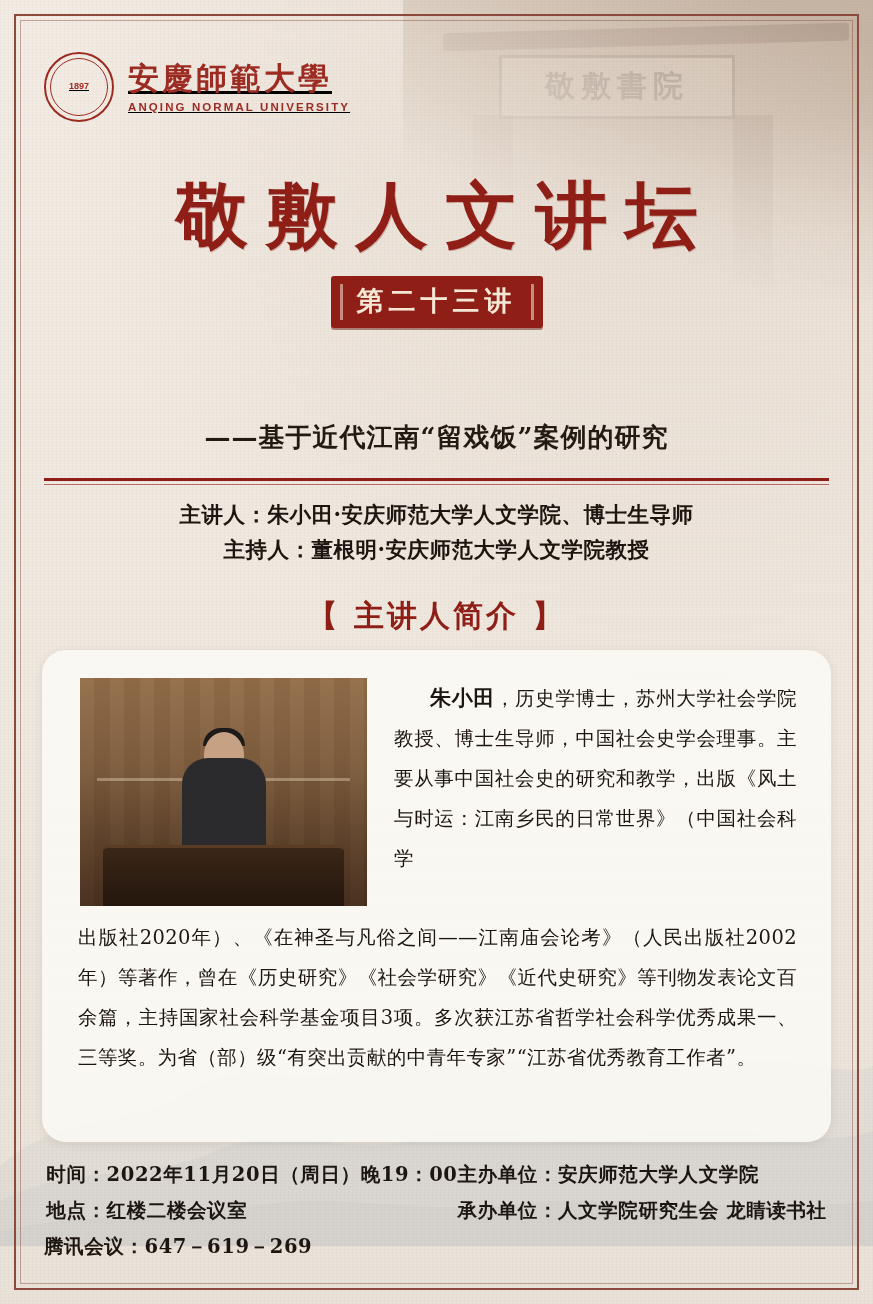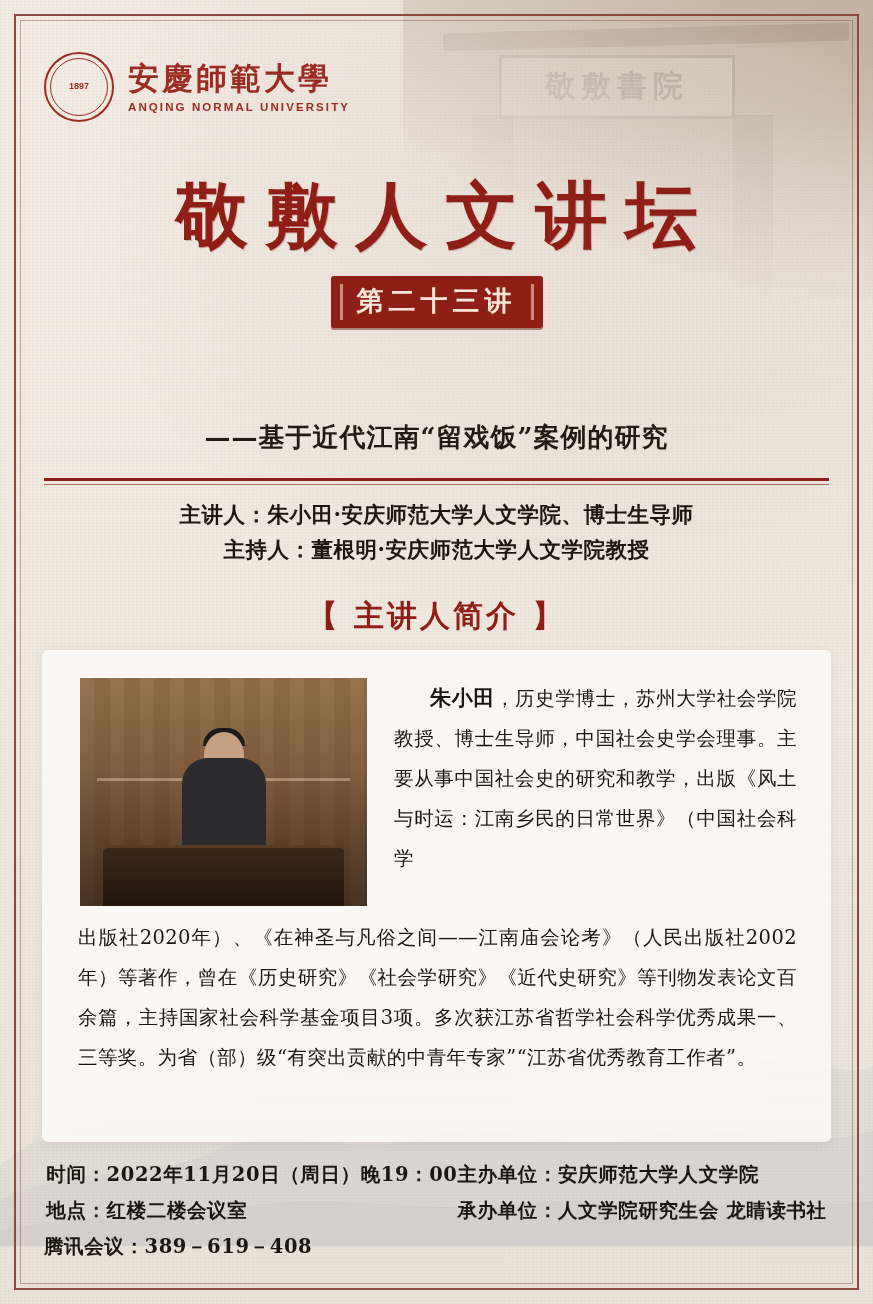--- a/index.html
+++ b/index.html
@@ -61,21 +61,21 @@
     position:absolute;left:14px;top:14px;right:14px;bottom:14px;
     border:2px solid #8d4a3c;
   }
   .frame-inner{
     position:absolute;left:20px;top:20px;right:20px;bottom:20px;
     border:1px solid rgba(141,74,60,.45);
   }
   .content{position:absolute;inset:0;}
 
   
-  .logo-row{position:absolute;left:44px;top:52px;display:flex;align-items:center;gap:14px;}
+  .logo-row{position:absolute;left:44px;top:52px;display:flex;align-items:center;gap:14px;text-decoration:underline;}
   .logo-seal{
     width:66px;height:66px;border-radius:50%;
     border:2px solid #9c2b22;position:relative;flex:none;
     display:flex;align-items:center;justify-content:center;
   }
   .logo-seal:before{
     content:"";position:absolute;inset:4px;border:1px solid #9c2b22;border-radius:50%;
   }
   .logo-seal .seal-mark{
     font-size:9px;color:#9c2b22;line-height:1.05;text-align:center;font-weight:bold;
@@ -138,21 +138,21 @@
   .bio-heading{
     position:absolute;left:0;right:0;top:596px;text-align:center;
     font-family:"DejaVu Serif","Liberation Serif",serif;
     font-size:30px;font-weight:bold;color:#8f1f16;letter-spacing:3px;
   }
 
   
   .bio-card{
     position:absolute;left:42px;right:42px;top:650px;height:492px;
     background:rgba(253,251,247,.82);
-    border-radius:6px;
+    border-radius:24px;
     box-shadow:0 2px 10px rgba(80,60,45,.10);
   }
   .portrait{
     position:absolute;left:38px;top:28px;width:287px;height:228px;
     background:linear-gradient(180deg,#7d5c3f 0%,#8b6a48 40%,#4b3524 100%);
     overflow:hidden;
   }
   .portrait .backdrop{
     position:absolute;inset:0;
     background:
@@ -285,17 +285,17 @@
       <div class="footer-grid">
         <div class="footer-col">
           <div class="footer-line">时间：2022年11月20日（周日）晚19：00</div>
           <div class="footer-line">地点：红楼二楼会议室</div>
         </div>
         <div class="footer-col right">
           <div class="footer-line">主办单位：安庆师范大学人文学院</div>
           <div class="footer-line">承办单位：人文学院研究生会  龙睛读书社</div>
         </div>
       </div>
-      <div class="meeting">腾讯会议：389－619－408</div>
+      <div class="meeting">腾讯会议：647－619－269</div>
     </div>
 
   </div>
 </div>
 
 </body></html>

